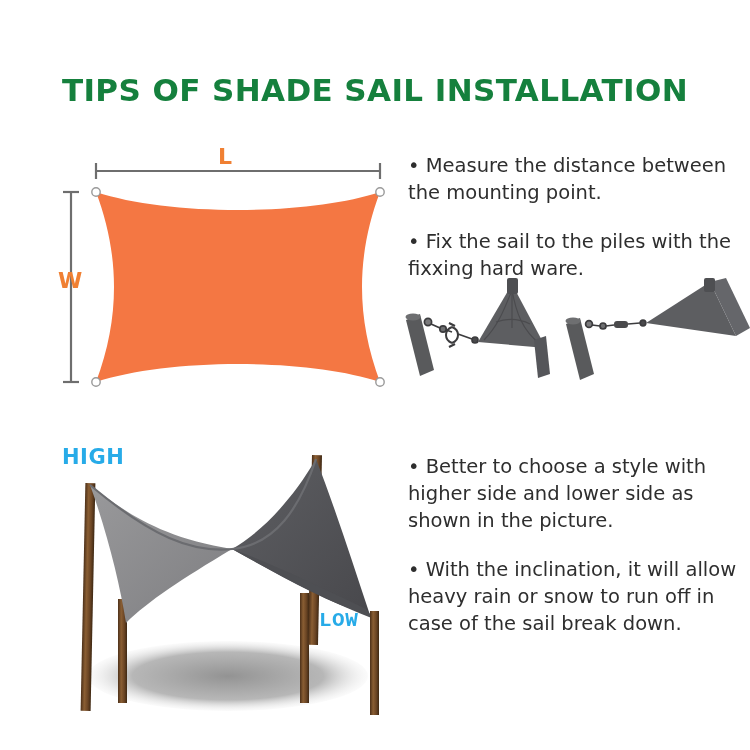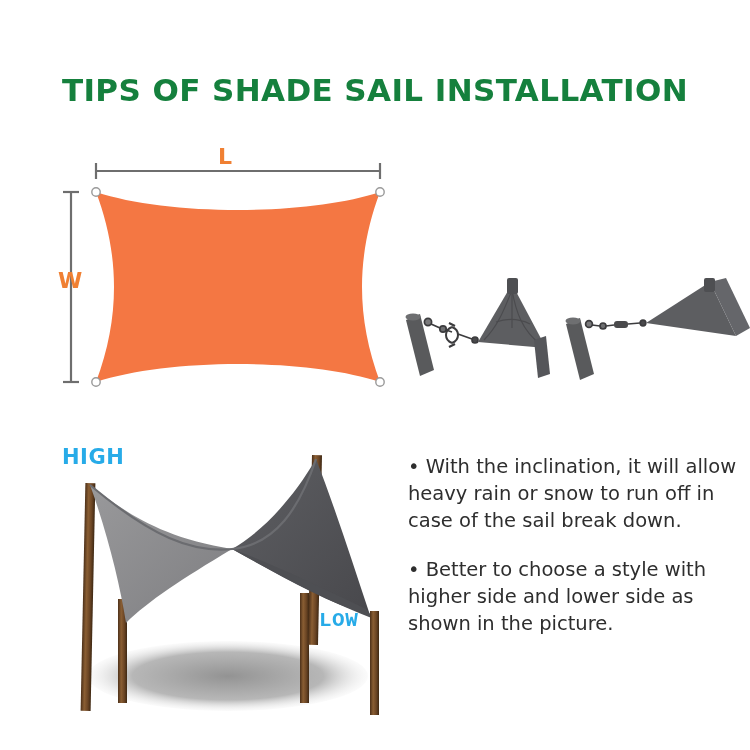--- a/index.html
+++ b/index.html
@@ -217,20 +217,26 @@
           </g>
           <g>
             <path d="M 86,45 L 150,4 L 176,58 Z" fill="#5D5E61"></path>
             <path d="M 150,4 L 176,58 L 190,50 L 166,0 Z" fill="#65666A"></path>
             <rect x="144" y="0" width="11" height="14" rx="2" fill="#4E4F52"></rect>
           </g>
         </g>
       </svg>
     </div>
 
+    <div class="text-col text-col-top">
+      <p class="bullet-para">• Measure the distance between
+the mounting point.</p>
+      <p class="bullet-para">• Fix the sail to the piles with the
+fixxing hard ware.</p>
+    </div>
   </div>
 
   <div class="bottom-section">
 
     <div class="hypar-wrap">
       <svg width="380" height="300" viewBox="0 0 380 300">
         <defs>
           <radialGradient id="shadowGrad" cx="50%" cy="50%" r="55%">
             <stop offset="0%" stop-color="#8D8D8D" stop-opacity="0.95"></stop>
             <stop offset="62%" stop-color="#9B9B9B" stop-opacity="0.72"></stop>
@@ -286,22 +292,22 @@
         <g>
           <rect x="338" y="178" width="9" height="104" fill="url(#postGrad)"></rect>
         </g>
       </svg>
 
       <div class="hl-label hl-high">HIGH</div>
       <div class="hl-label hl-low">LOW</div>
     </div>
 
     <div class="text-col text-col-bottom">
+      <p class="bullet-para">• Better to choose a style with
+higher side and lower side as
+shown in the picture.</p>
       <p class="bullet-para">• With the inclination, it will allow
 heavy rain or snow to run off in
 case of the sail break down.</p>
-      <p class="bullet-para">• Better to choose a style with
-higher side and lower side as
-shown in the picture.</p>
     </div>
   </div>
 
 </div>
 
 </body></html>

